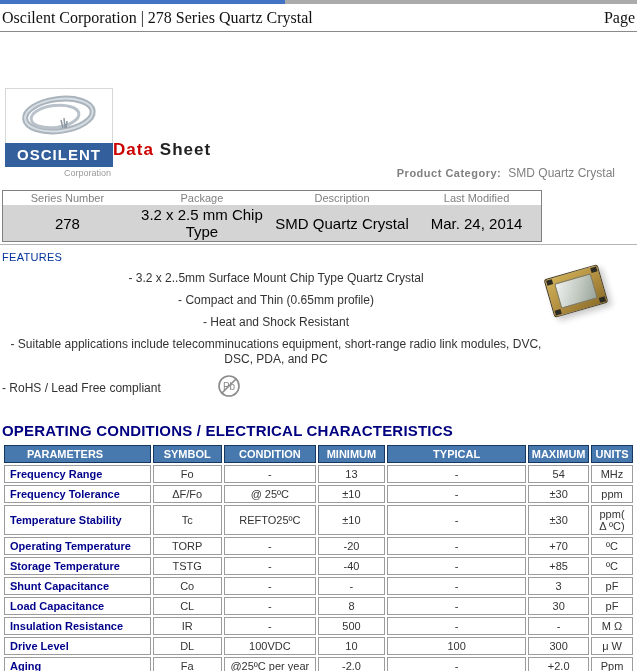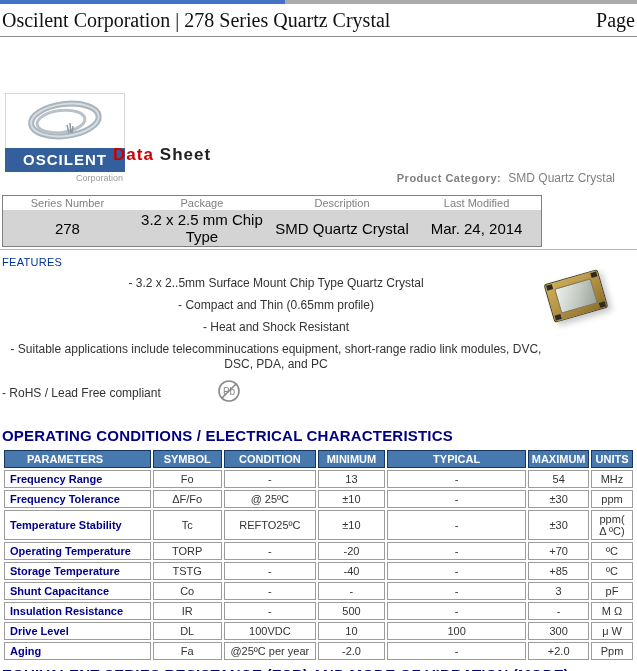--- a/index.html
+++ b/index.html
@@ -9,27 +9,27 @@
     font-family:"Liberation Sans", sans-serif; color:#333;
   }
   
   .topbar { display:flex; height:4px; width:100%; }
   .topbar .blue { width:285px; background:#4472C4; }
   .topbar .gray { flex:1; background:#ABABAB; }
 
   
   .doc-header {
     display:flex; justify-content:space-between; align-items:baseline;
-    font-family:"Liberation Serif", serif; font-size:20px; color:#111;
+    font-family:"Liberation Serif", serif; font-size:16px; color:#111;
     padding:5px 2px 4px 2px; border-bottom:1px solid #8a8a8a;
   }
 
   
   .branding-row { position:relative; height:96px; margin-top:56px; }
-  .logo { position:absolute; left:5px; top:0; width:120px; }
+  .logo { position:absolute; left:5px; top:0; width:108px; }
   .logo-art {
     height:55px; background:#fff; border:1px solid #d7d7d7; border-bottom:none;
     display:flex; align-items:center; justify-content:center;
   }
   .logo-band {
     height:24px; background:#33609C; color:#fff; text-align:center;
     font-weight:bold; font-size:15px; letter-spacing:1px; line-height:24px;
   }
   .logo-caption { font-size:9px; color:#9a9a9a; text-align:right; padding-right:2px; margin-top:1px; }
   .datasheet-title {
@@ -257,20 +257,29 @@
   <tr>
     <td class="param">Shunt Capacitance</td>
     <td>Co</td>
     <td>-</td>
     <td>-</td>
     <td>-</td>
     <td>3</td>
     <td>pF</td>
   </tr>
   <tr>
+    <td class="param">Load Capacitance</td>
+    <td>CL</td>
+    <td>-</td>
+    <td>8</td>
+    <td>-</td>
+    <td>30</td>
+    <td>pF</td>
+  </tr>
+  <tr>
     <td class="param">Insulation Resistance</td>
     <td>IR</td>
     <td>-</td>
     <td>500</td>
     <td>-</td>
     <td>-</td>
     <td>M Ω</td>
   </tr>
   <tr>
     <td class="param">Drive Level</td>

